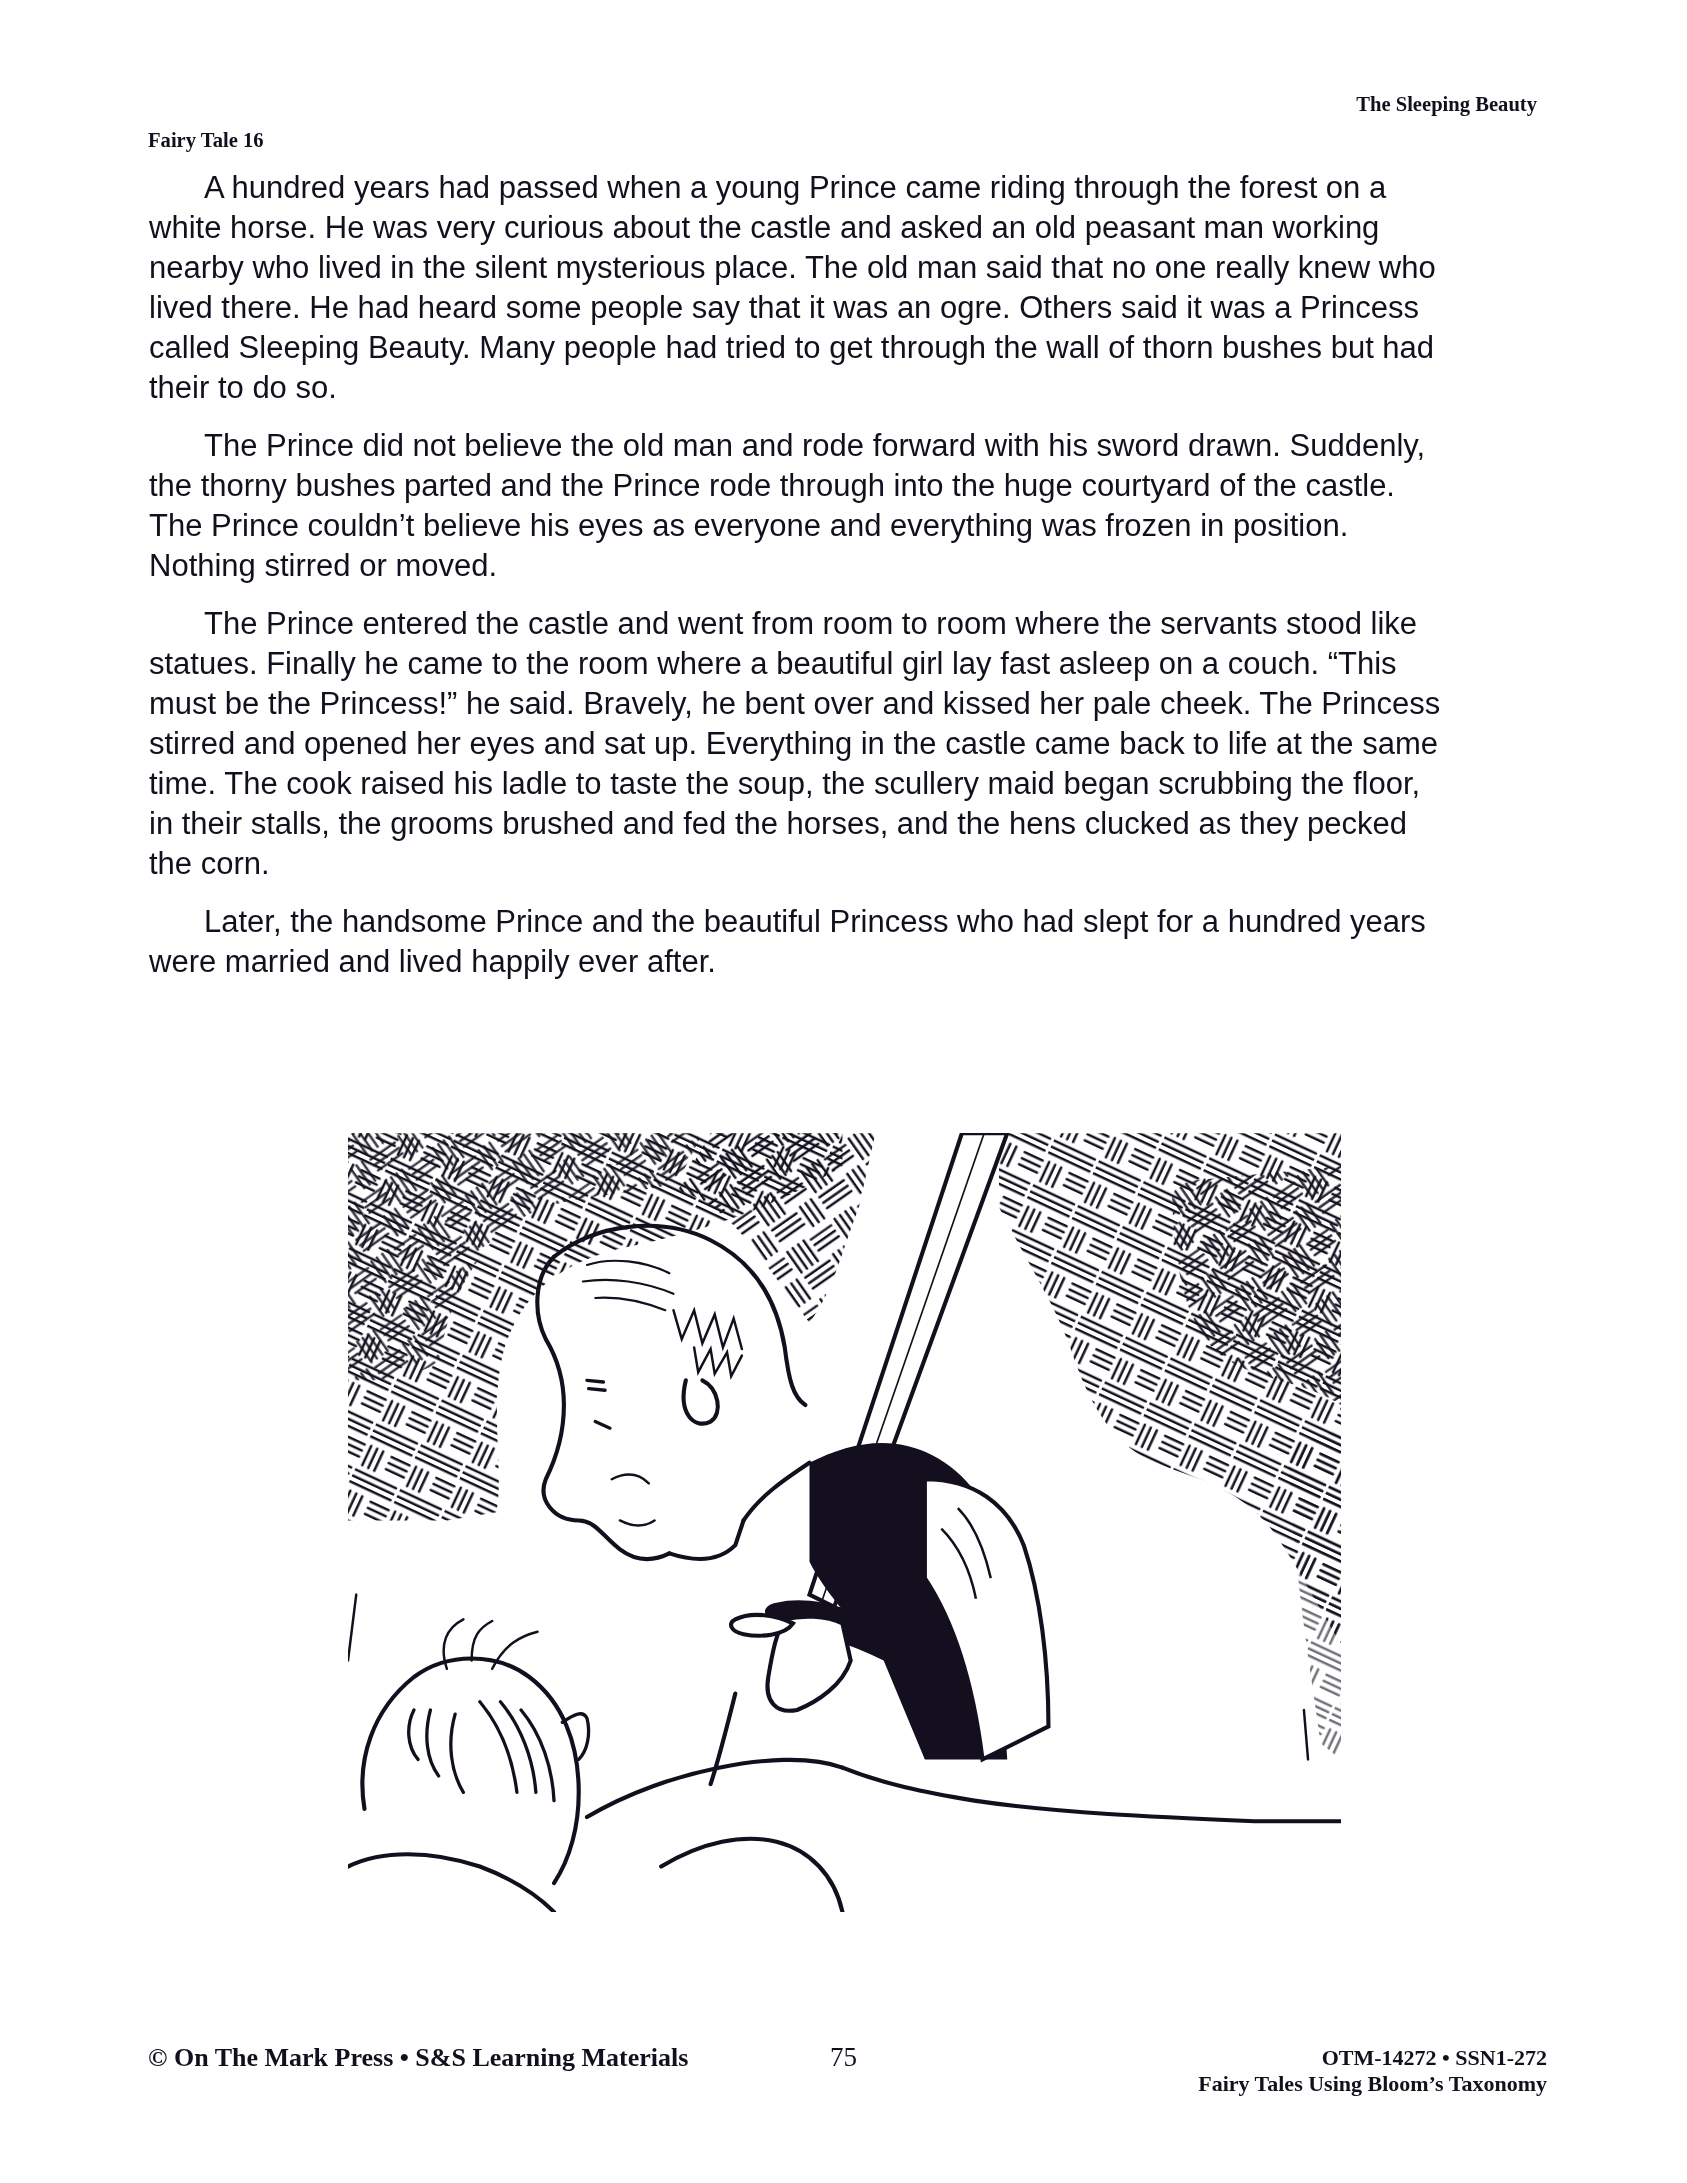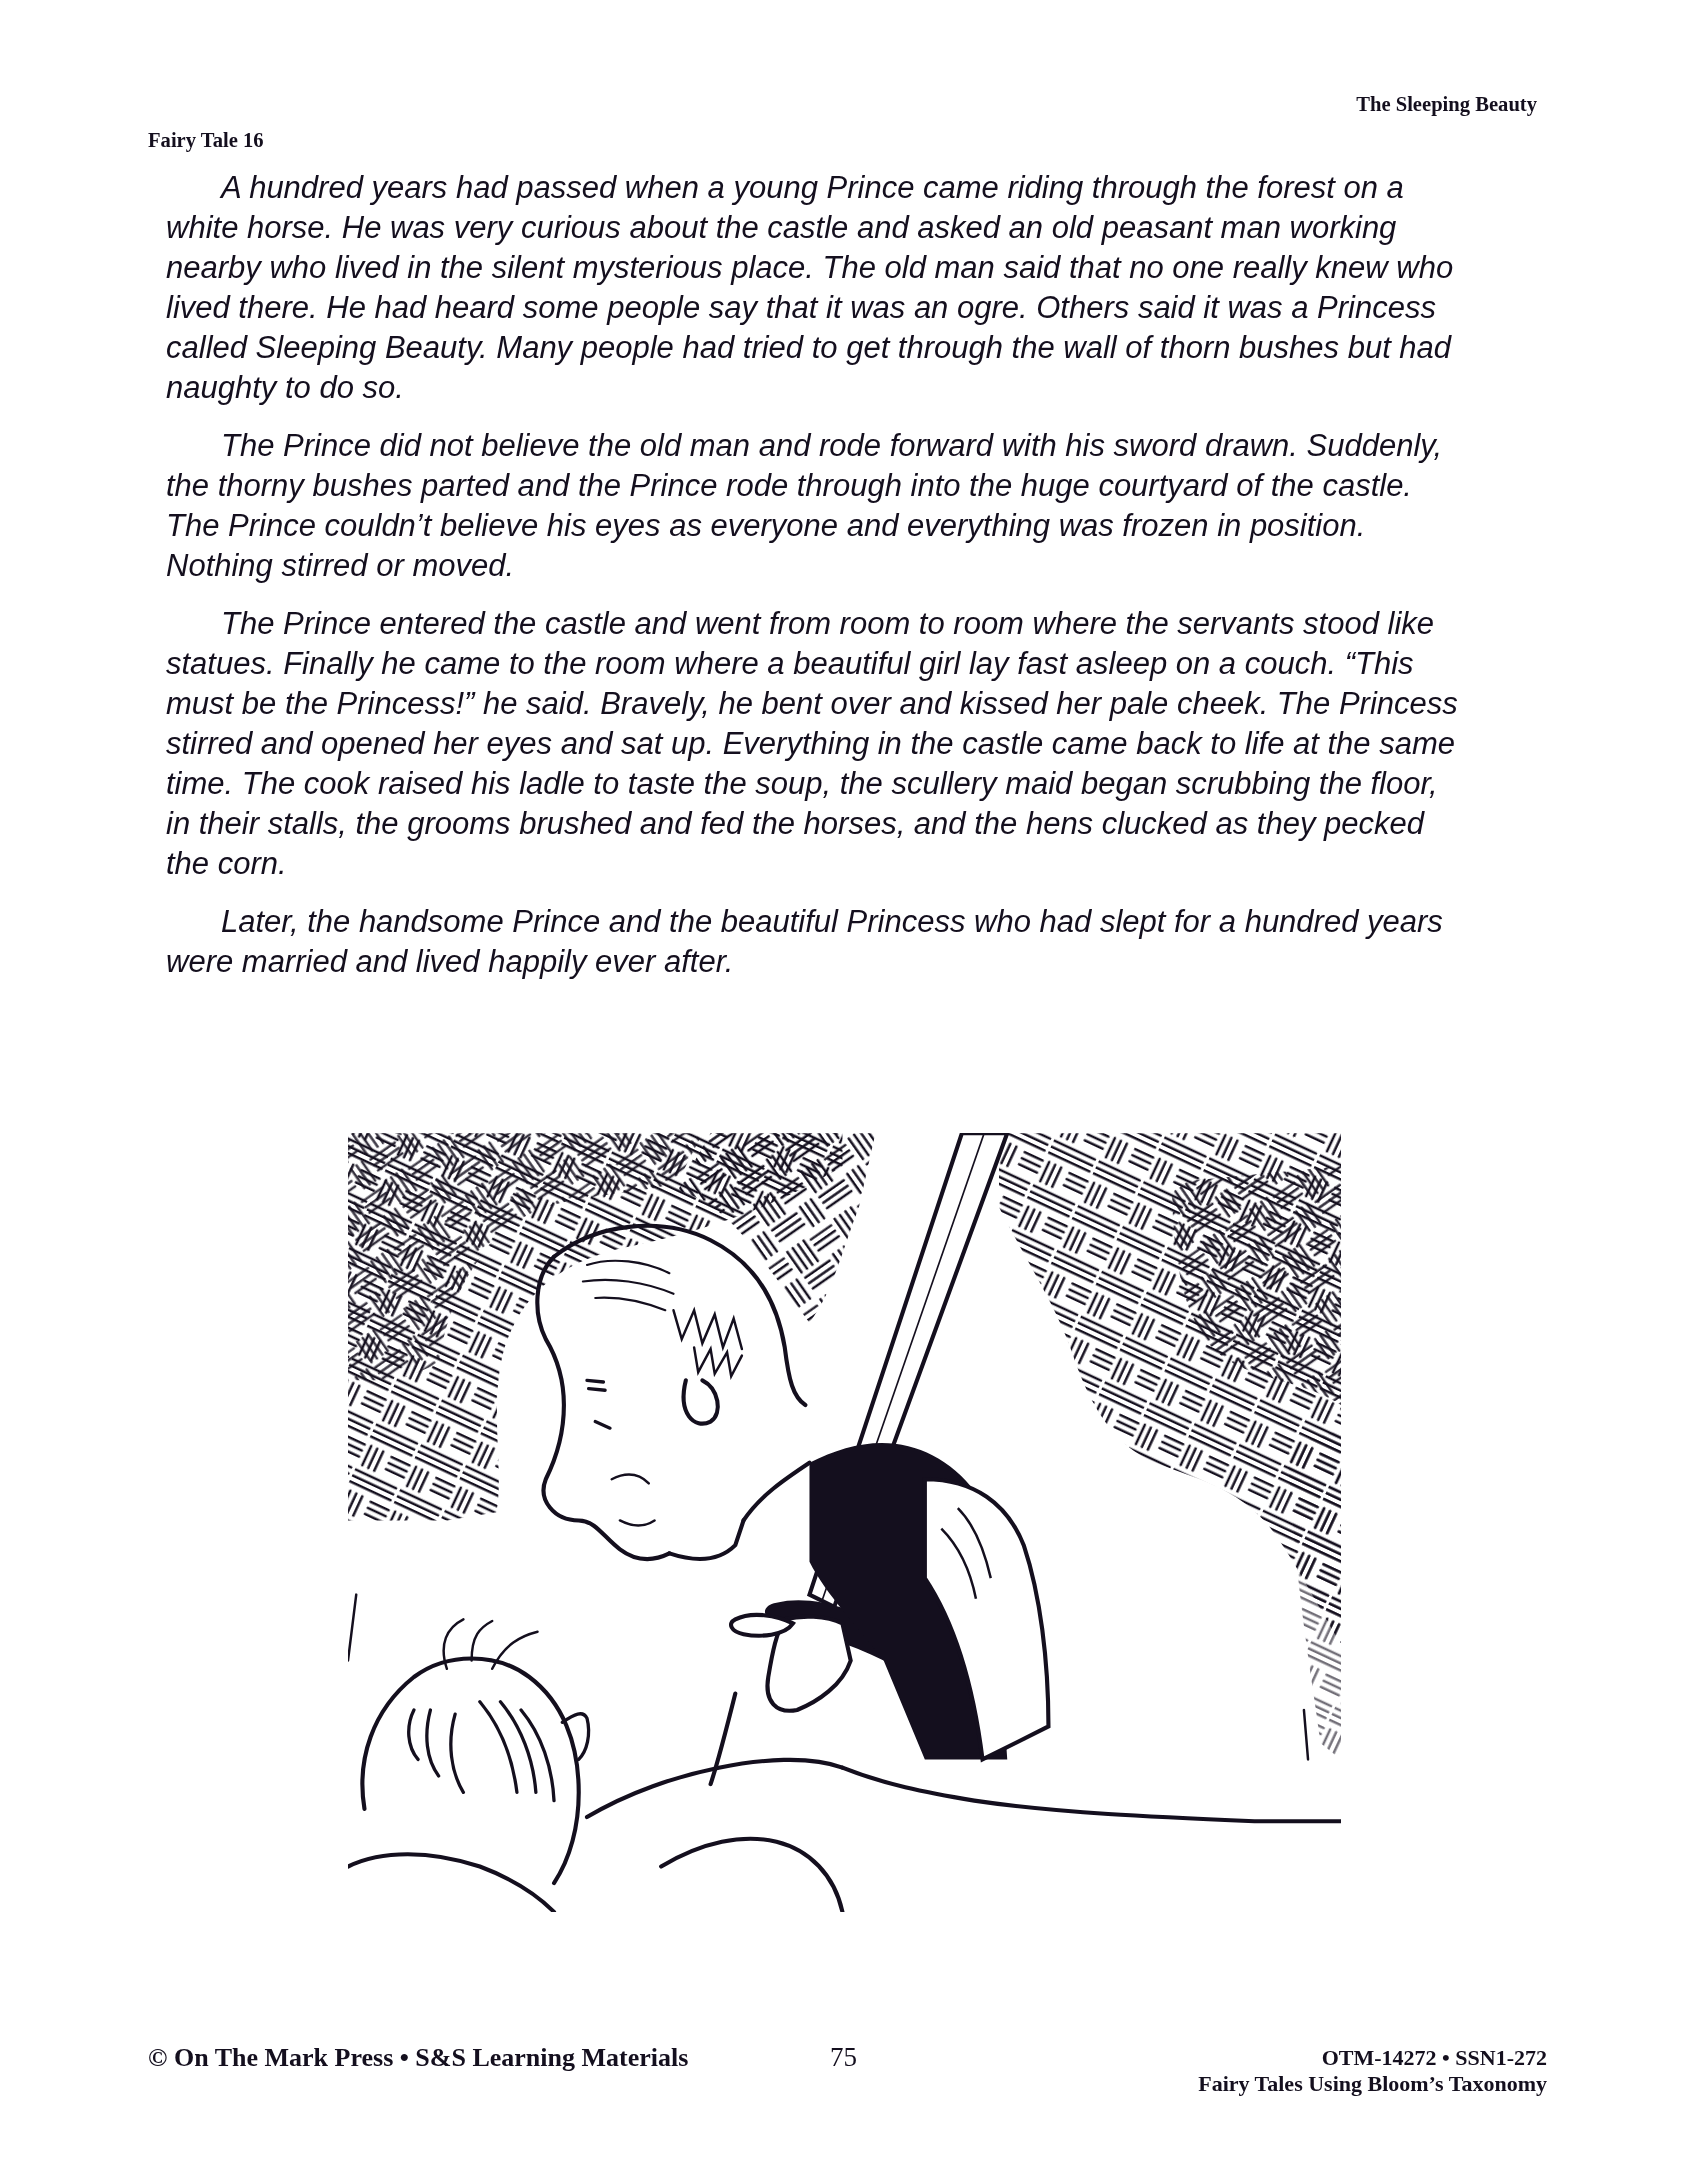--- a/index.html
+++ b/index.html
@@ -30,22 +30,21 @@
       position: absolute;
       left: 148px;
       top: 168px;
       width: 1417px;
       font-family: "Liberation Sans", "DejaVu Sans", sans-serif;
       font-size: 31px;
       line-height: 40px;
       color: #140f1e;
     }
     .para {
-      margin: 0 0 18px 18px;
-      font-style: italic;
+      margin: 0 0 18px 1px;
     }
     .para .line {
       display: block;
       white-space: nowrap;
     }
     .para .line.first {
       padding-left: 55px;
     }
 
     .illustration {
@@ -96,21 +95,21 @@
 <div class="running-head head-left">Fairy Tale 16</div>
 <div class="running-head head-right">The Sleeping Beauty</div>
 
 <div class="body-text">
   <p class="para">
     <span class="line first">A hundred years had passed when a young Prince came riding through the forest on a</span>
     <span class="line">white horse. He was very curious about the castle and asked an old peasant man working</span>
     <span class="line">nearby who lived in the silent mysterious place. The old man said that no one really knew who</span>
     <span class="line">lived there. He had heard some people say that it was an ogre. Others said it was a Princess</span>
     <span class="line">called Sleeping Beauty. Many people had tried to get through the wall of thorn bushes but had</span>
-    <span class="line">naughty to do so.</span>
+    <span class="line">their to do so.</span>
   </p>
   <p class="para">
     <span class="line first">The Prince did not believe the old man and rode forward with his sword drawn. Suddenly,</span>
     <span class="line">the thorny bushes parted and the Prince rode through into the huge courtyard of the castle.</span>
     <span class="line">The Prince couldn’t believe his eyes as everyone and everything was frozen in position.</span>
     <span class="line">Nothing stirred or moved.</span>
   </p>
   <p class="para">
     <span class="line first">The Prince entered the castle and went from room to room where the servants stood like</span>
     <span class="line">statues. Finally he came to the room where a beautiful girl lay fast asleep on a couch. “This</span>

